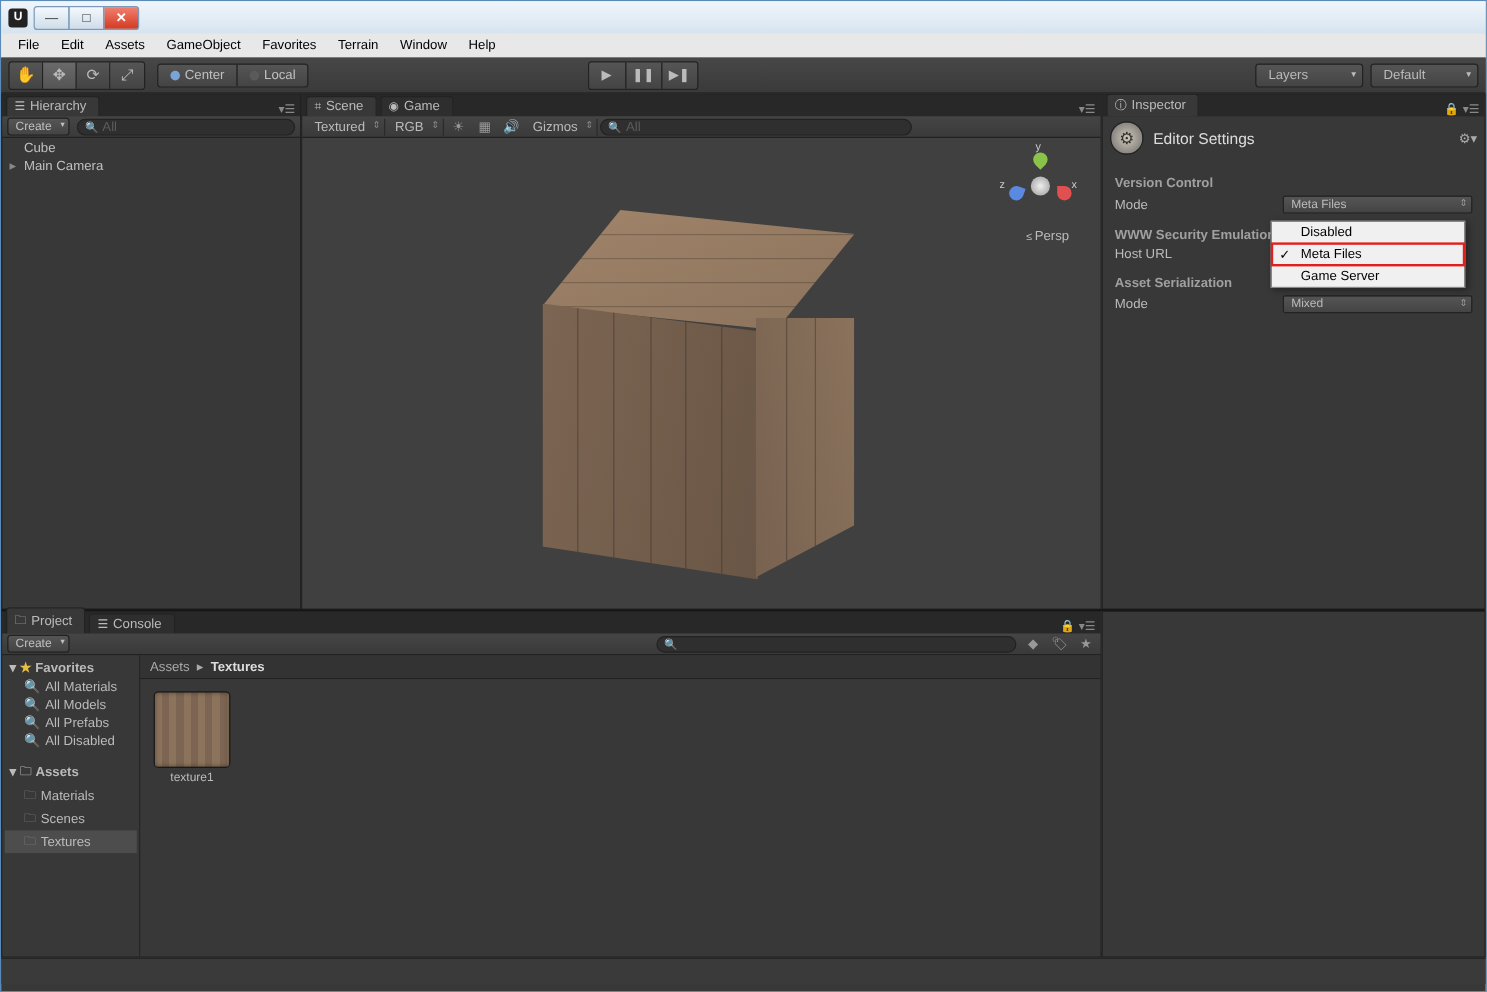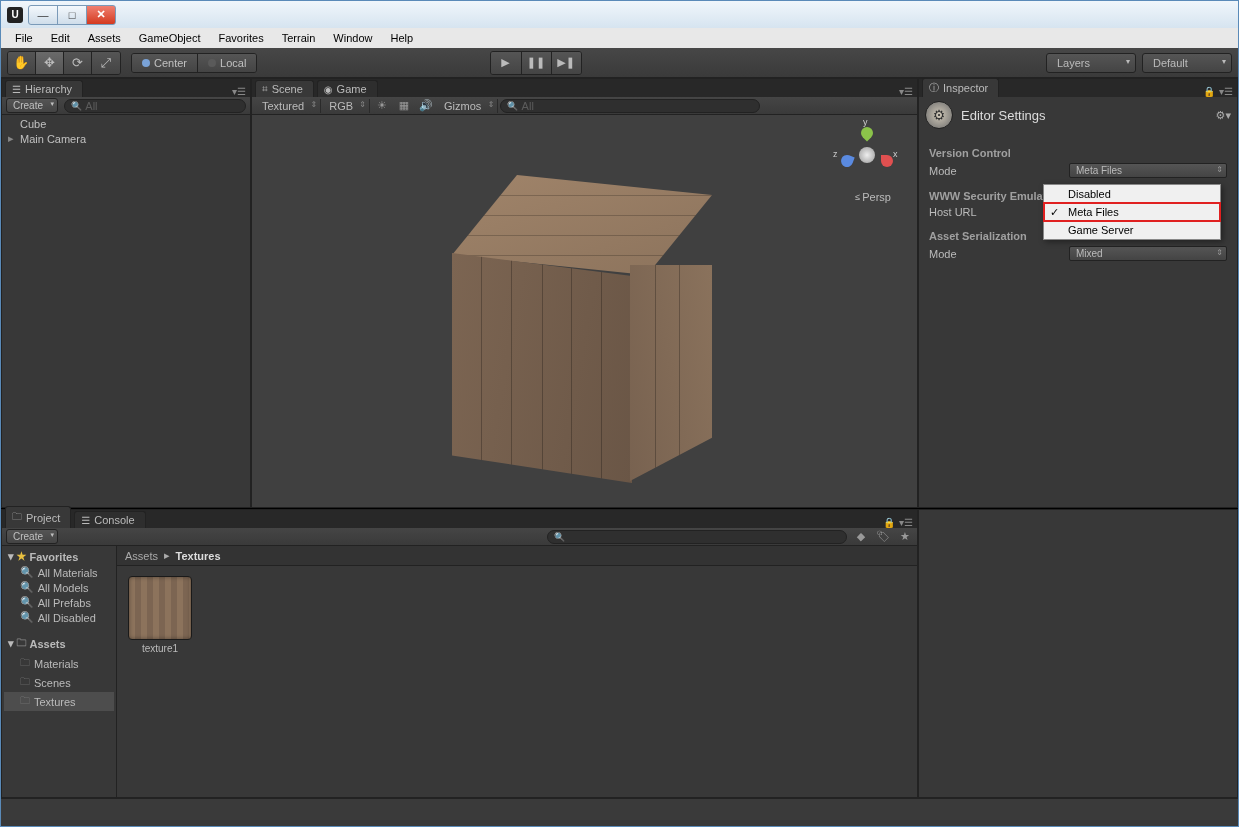--- a/index.html
+++ b/index.html
@@ -82,21 +82,21 @@
 .inspector-header { display: flex; align-items: center; padding: 4px 6px; gap: 8px; }
 .gear-icon { width: 28px; height: 28px; border-radius: 50%; background: radial-gradient(#d0c8b8,#6a6a6a); border: 1px solid #222; display: flex; align-items: center; justify-content: center; font-size: 14px; color: #333; }
 .inspector-title { font-size: 13px; color: #ddd; flex: 1; }
 .inspector-body { padding: 6px 10px; display: flex; flex-direction: column; gap: 4px; }
 .sect-title { color: #a0a0a0; font-weight: bold; margin-top: 8px; font-size: 11px; }
 .prop-row { display: flex; align-items: center; }
 .prop-label { width: 140px; color: #bbb; }
 .prop-dd { flex: 1; background: linear-gradient(#555,#444); border: 1px solid #222; border-radius: 2px; padding: 1px 14px 1px 6px; color: #bbb; font-size: 10px; position: relative; }
 .prop-dd::after { content: "⇕"; position: absolute; right: 3px; font-size: 8px; color: #999; }
 
-.popup-menu { position: absolute; top: 184px; right: 18px; width: 178px; background: #f0f0f0; border: 1px solid #888; box-shadow: 2px 2px 6px rgba(0,0,0,0.4); z-index: 100; }
+.popup-menu { position: absolute; top: 184px; right: 18px; width: 162px; background: #f0f0f0; border: 1px solid #888; box-shadow: 2px 2px 6px rgba(0,0,0,0.4); z-index: 100; }
 .popup-item { padding: 3px 8px 3px 24px; color: #000; position: relative; }
 .popup-item.checked::before { content: "✓"; position: absolute; left: 6px; }
 .popup-item.highlight { outline: 2px solid #e02020; outline-offset: -1px; }
 
 .project-panel { flex: 1; }
 .favorites-col { width: 115px; background: #383838; border-right: 1px solid #222; padding: 2px 2px; }
 .fav-group-title { color: #bbb; font-weight: bold; padding: 2px 4px; display: flex; align-items: center; gap: 3px; }
 .fav-item { padding: 1px 4px 1px 16px; display: flex; align-items: center; gap: 4px; color: #bbb; }
 .fav-item .mag { color: #d8a030; font-size: 11px; }
 .fav-item.selected { background: #4d4d4d; }

